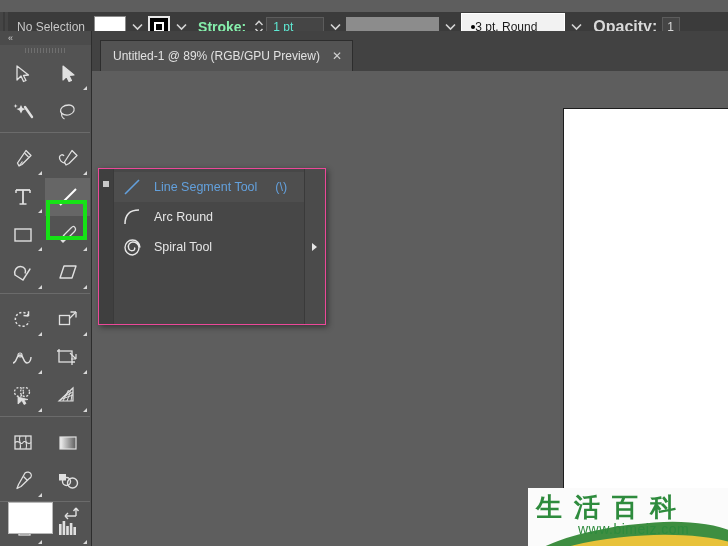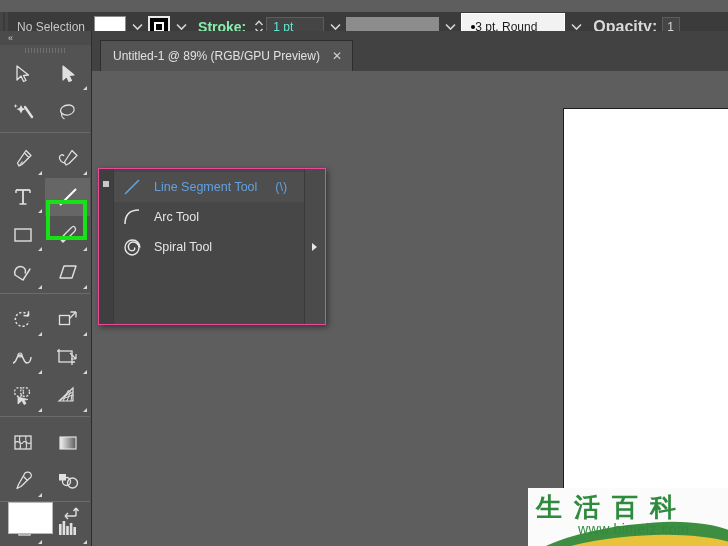--- a/index.html
+++ b/index.html
@@ -604,21 +604,21 @@
         <span class="flyout-label">Line Segment Tool</span>
         <span class="flyout-short">(\)</span>
       </div>
 
       <div class="flyout-row">
         <span class="flyout-ico">
           <svg width="18" height="18" viewBox="0 0 18 18">
               <path d="M2 16 C2 7 7 2 16 2" fill="none" stroke="#e6e6e6" stroke-width="1.5"></path>
             </svg>
         </span>
-        <span class="flyout-label">Arc Tool</span>
+        <span class="flyout-label">Arc Round</span>
       </div>
 
       <div class="flyout-row">
         <span class="flyout-ico">
           <svg width="19" height="19" viewBox="0 0 19 19">
             <path d="M17 9.5 A7.5 7.5 0 1 0 9.5 17 A7.5 7.5 0 0 0 16 9.5 A6 6 0 0 0 9.5 4 A4.5 4.5 0 0 0 5.5 9.5 A3.2 3.2 0 0 0 9.5 12.6 A2 2 0 0 0 11.4 9.5" fill="none" stroke="#e6e6e6" stroke-width="1.4"></path>
           </svg>
         </span>
         <span class="flyout-label">Spiral Tool</span>
       </div>

